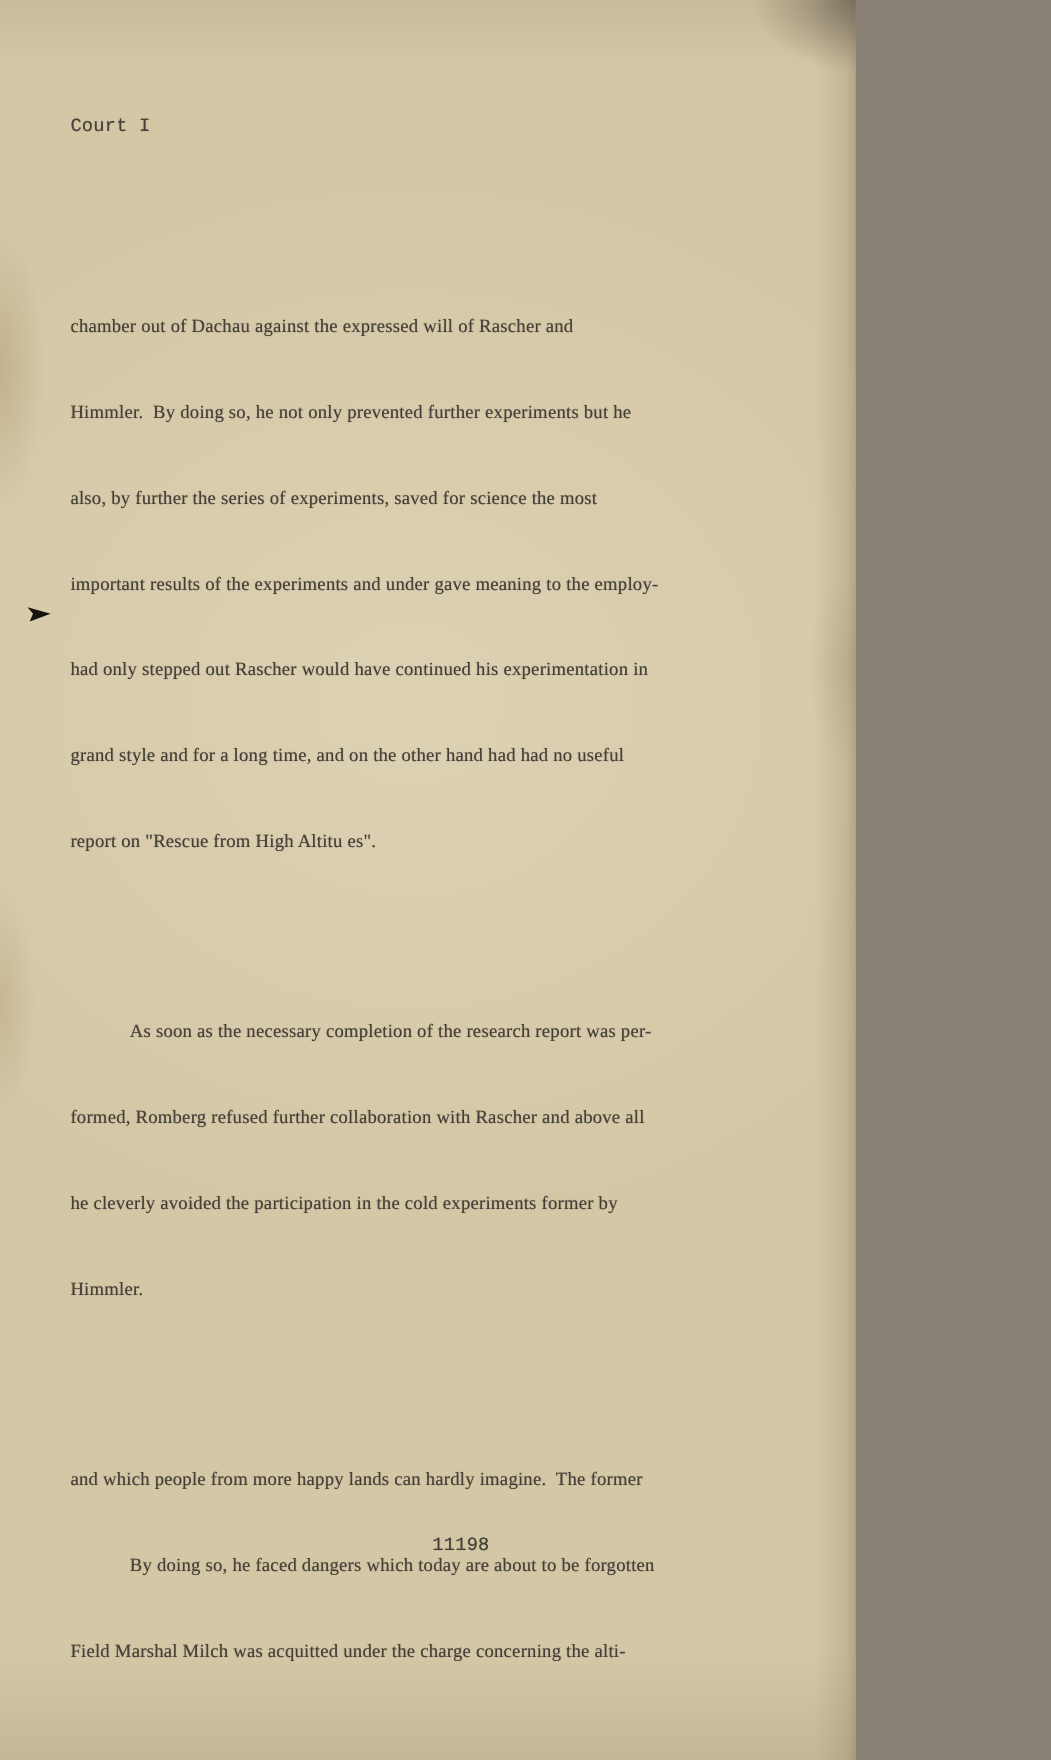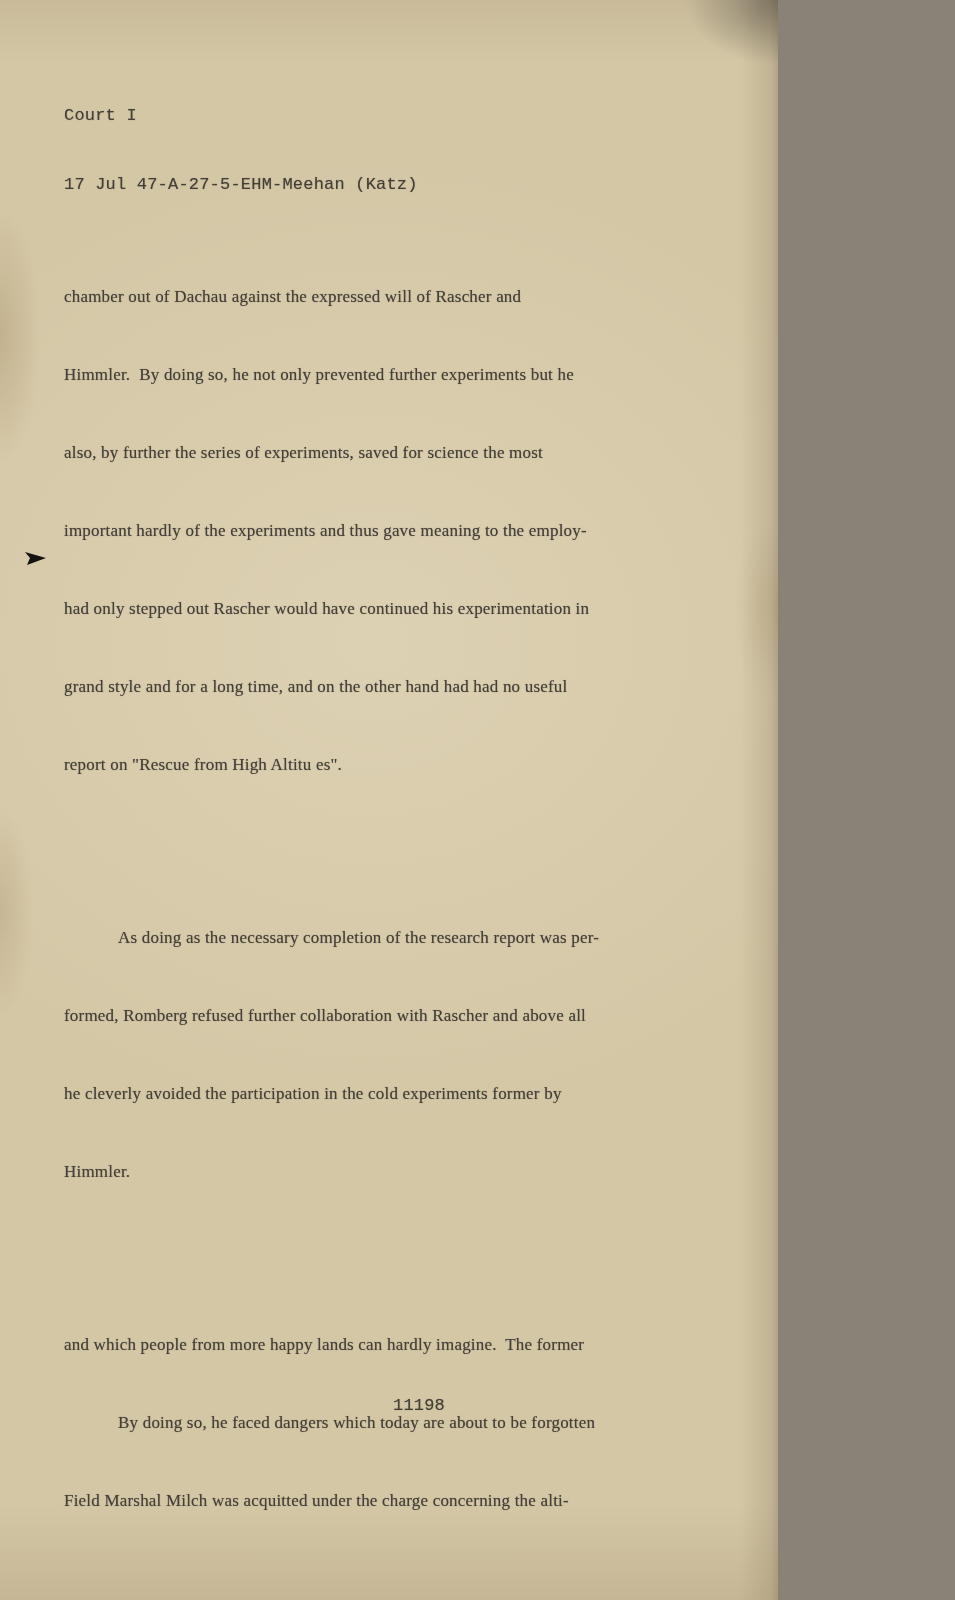--- a/index.html
+++ b/index.html
@@ -78,43 +78,42 @@
     top: 1396px;
   }
 </style>
 </head>
 <body>
 
 <div class="page">
 
   <div class="header-block typed">
     <div class="hdr-line">Court I</div>
-    <div class="hdr-line">17 Jul 47-A-27-5-EHM-Meehan (Katz)</div>
   </div>
 
   <div class="margin-marker">
     <svg width="26" height="18" viewBox="0 0 26 18">
       <polygon points="1,2 22,8 3,15 6,8" fill="#15130f"></polygon>
     </svg>
   </div>
 
   <div class="body-block typed">
 
     <div>
       <div class="line">chamber out of Dachau against the expressed will of Rascher and</div>
       <div class="line">Himmler.  By doing so, he not only prevented further experiments but he</div>
       <div class="line">also, by further the series of experiments, saved for science the most</div>
-      <div class="line">important hardly of the experiments and thus gave meaning to the employ-</div>
+      <div class="line">important results of the experiments and under gave meaning to the employ-</div>
       <div class="line">had only stepped out Rascher would have continued his experimentation in</div>
       <div class="line">grand style and for a long time, and on the other hand had had no useful</div>
       <div class="line">report on "Rescue from High Altitu es".</div>
     </div>
 
     <div>
-      <div class="line indent">As doing as the necessary completion of the research report was per-</div>
+      <div class="line indent">As soon as the necessary completion of the research report was per-</div>
       <div class="line">formed, Romberg refused further collaboration with Rascher and above all</div>
       <div class="line">he cleverly avoided the participation in the cold experiments former by</div>
       <div class="line">Himmler.</div>
     </div>
 
     <div>
       <div class="line">and which people from more happy lands can hardly imagine.  The former</div>
       <div class="line indent">By doing so, he faced dangers which today are about to be forgotten</div>
       <div class="line">Field Marshal Milch was acquitted under the charge concerning the alti-</div>
       

